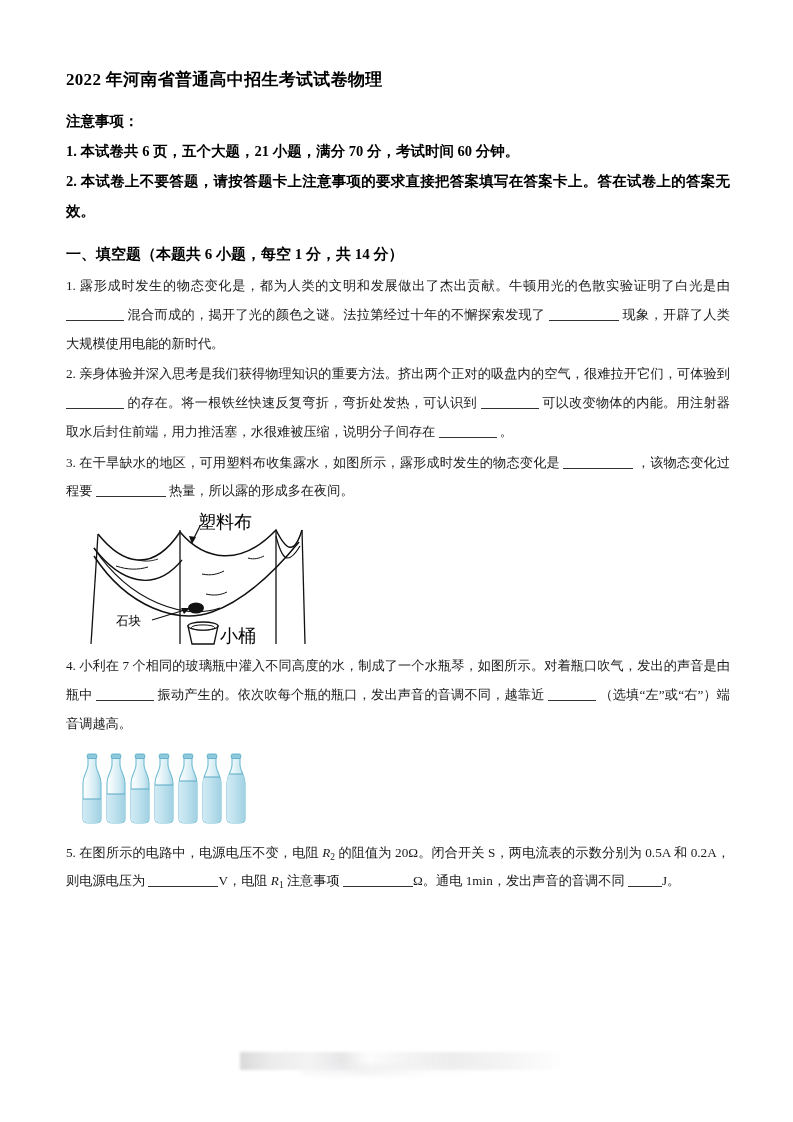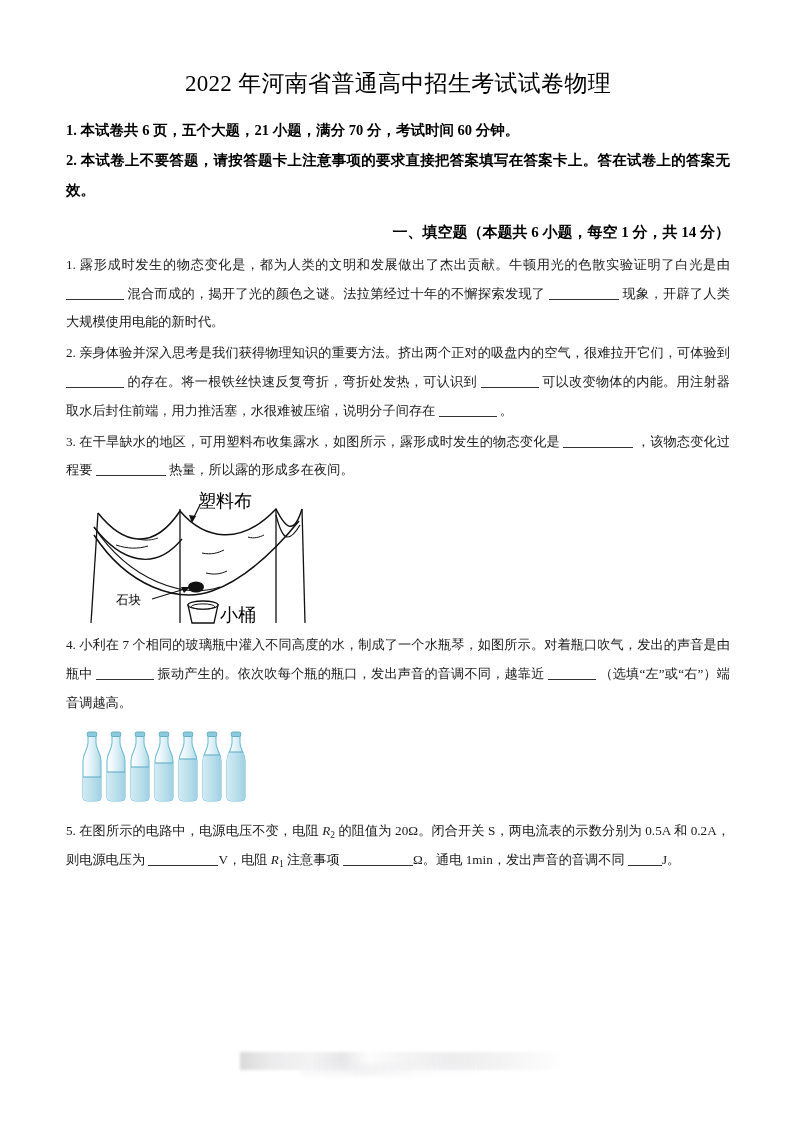--- a/index.html
+++ b/index.html
@@ -24,23 +24,23 @@
   }
   .content {
     position: absolute;
     left: 66px;
     top: 60px;
     width: 664px;
   }
 
   
   .doc-title {
-    text-align: center;
-    font-weight: normal;
-    font-size: 23px;
+    text-align: left;
+    font-weight: bold;
+    font-size: 17px;
     letter-spacing: 0.3px;
     margin: 8px 0 16px 0;
     line-height: 1.4;
   }
 
   
   .notice-head {
     font-weight: bold;
     font-size: 14.5px;
     line-height: 1.9;
@@ -54,21 +54,20 @@
     text-justify: inter-ideograph;
   }
 
   
   .section-head {
     font-weight: bold;
     font-size: 15px;
     line-height: 2.1;
     margin-top: 12px;
     margin-bottom: 2px;
-    text-align: right;
   }
 
   
   .question {
     font-size: 13.2px;
     line-height: 2.18;
     text-align: justify;
     text-justify: inter-ideograph;
     margin-bottom: 2px;
     color: #1a1a1a;
@@ -139,20 +138,21 @@
 </style>
 </head>
 <body>
 
 <div class="page">
 
   <div class="content">
 
     <div class="doc-title">2022 年河南省普通高中招生考试试卷物理</div>
 
+    <div class="notice-head">注意事项：</div>
 
     <div class="notice-line">1. 本试卷共 6 页，五个大题，21 小题，满分 70 分，考试时间 60 分钟。</div>
 
     <div class="notice-line">2. 本试卷上不要答题，请按答题卡上注意事项的要求直接把答案填写在答案卡上。答在试卷上的答案无效。</div>
 
     <div class="section-head">一、填空题（本题共 6 小题，每空 1 分，共 14 分）</div>
 
     <div class="question">
       <span>1.</span>
       <span>露形成时发生的物态变化是，都为人类的文明和发展做出了杰出贡献。牛顿用光的色散实验证明了白光是由</span>

